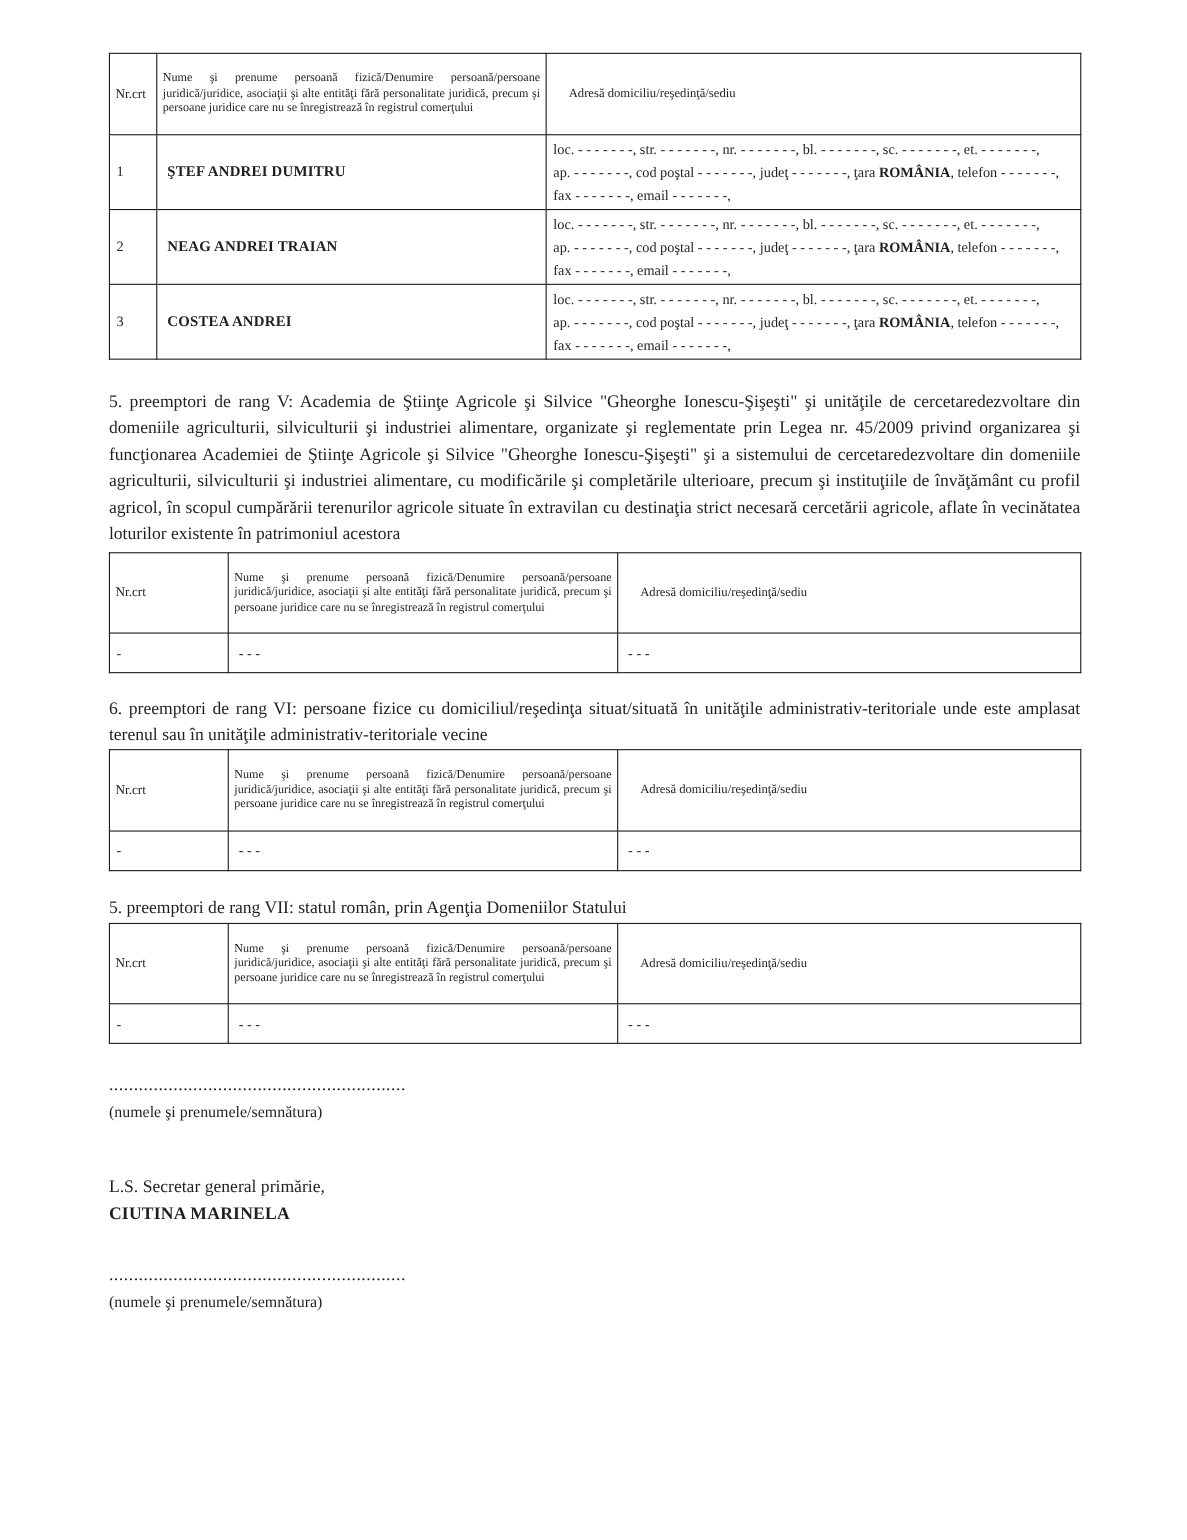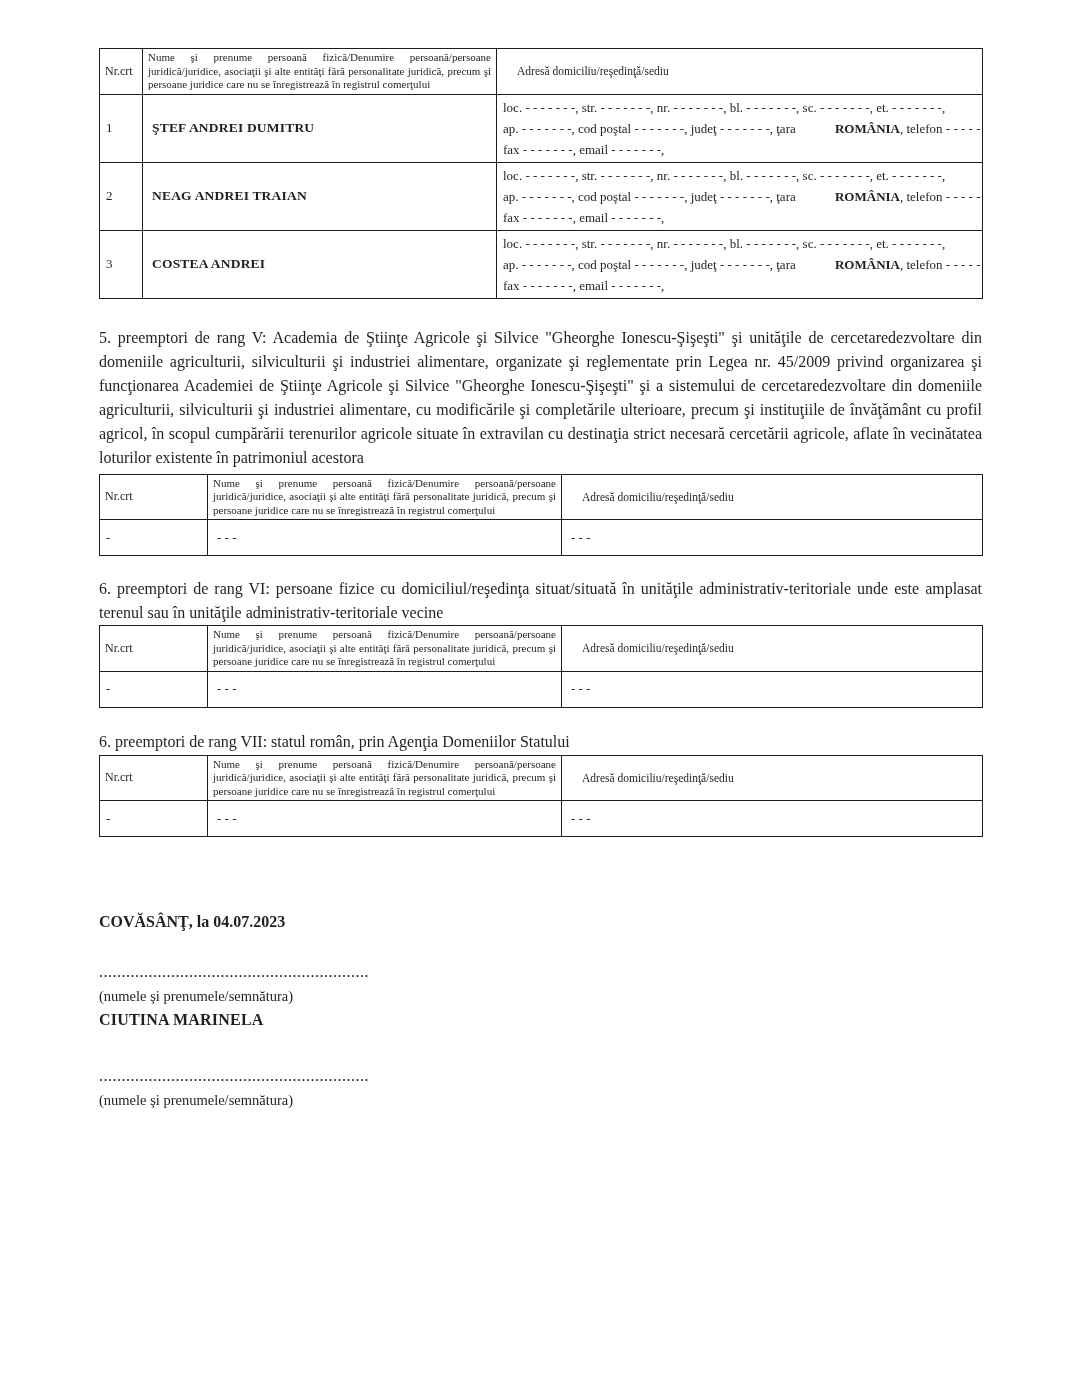--- a/index.html
+++ b/index.html
@@ -47,21 +47,21 @@
 
   td.h-nr {
     font-size: 12px;
     padding: 2px 3px 2px 5px;
     vertical-align: middle;
   }
   td.h-name {
     font-size: 11px;
     line-height: 13.5px;
     text-align: justify;
-    padding: 2px 5px;
+    padding: 16px 5px;
     vertical-align: middle;
   }
   td.h-addr {
     font-size: 11.5px;
     padding: 2px 20px;
     vertical-align: middle;
   }
   td.d-nr {
     font-size: 13px;
     padding-left: 6px;
@@ -71,21 +71,21 @@
     font-weight: bold;
     padding-left: 9px;
     letter-spacing: 0.2px;
   }
   td.d-addr {
     font-size: 13px;
     line-height: 21px;
     padding: 2px 4px 2px 6px;
   }
   td.d-addr .al { white-space: nowrap; }
-  td.d-addr .b  { font-weight: bold; margin-left: 36px; }
+  td.d-addr .b  { font-weight: bold; }
   td.d-dash {
     font-size: 13px;
     padding-left: 9px;
   }
 
   
   .para {
     margin: 0;
     font-size: 16px;
     line-height: 24px;
@@ -196,21 +196,21 @@
           <td class="h-addr">Adresă domiciliu/reşedinţă/sediu</td>
         </tr>
         <tr class="row">
           <td class="d-nr">-</td>
           <td class="d-dash">- - -</td>
           <td class="d-dash">- - -</td>
         </tr>
       </tbody>
     </table>
 
-    <p class="para para7">6. preemptori de rang VII: statul român, prin Agenţia Domeniilor Statului</p>
+    <p class="para para7">5. preemptori de rang VII: statul român, prin Agenţia Domeniilor Statului</p>
     <table class="doc small tbl7">
       <colgroup>
           <col class="c-nr">
           <col class="c-name">
           <col class="c-addr">
         </colgroup>
       <tbody>
         <tr class="hdr">
           <td class="h-nr">Nr.crt</td>
           <td class="h-name">Nume şi prenume persoană fizică/Denumire persoană/persoane juridică/juridice, asociaţii şi alte entităţi fără personalitate juridică, precum şi persoane juridice care nu se înregistrează în registrul comerţului</td>
@@ -218,22 +218,22 @@
         </tr>
         <tr class="row">
           <td class="d-nr">-</td>
           <td class="d-dash">- - -</td>
           <td class="d-dash">- - -</td>
         </tr>
       </tbody>
     </table>
 
     <div class="sig">
-      <div class="place-date">COVĂSÂNŢ, la 04.07.2023</div>
       <div class="dots dots1">............................................................</div>
       <div class="caption">(numele şi prenumele/semnătura)</div>
+      <div class="role2">L.S. Secretar general primărie,</div>
       <div class="sig-name">CIUTINA MARINELA</div>
       <div class="dots dots2">............................................................</div>
       <div class="caption">(numele şi prenumele/semnătura)</div>
     </div>
 
   </div>
 </div>
 
 </body></html>

